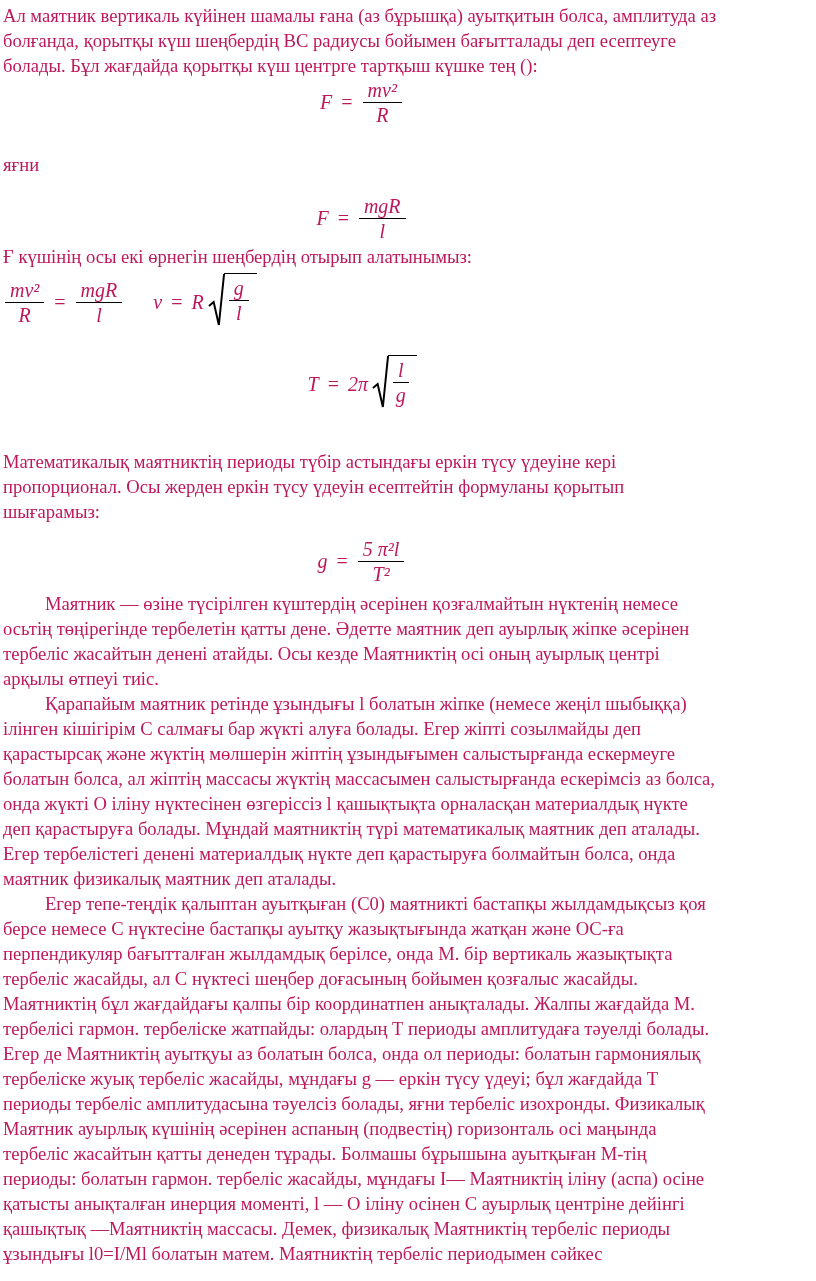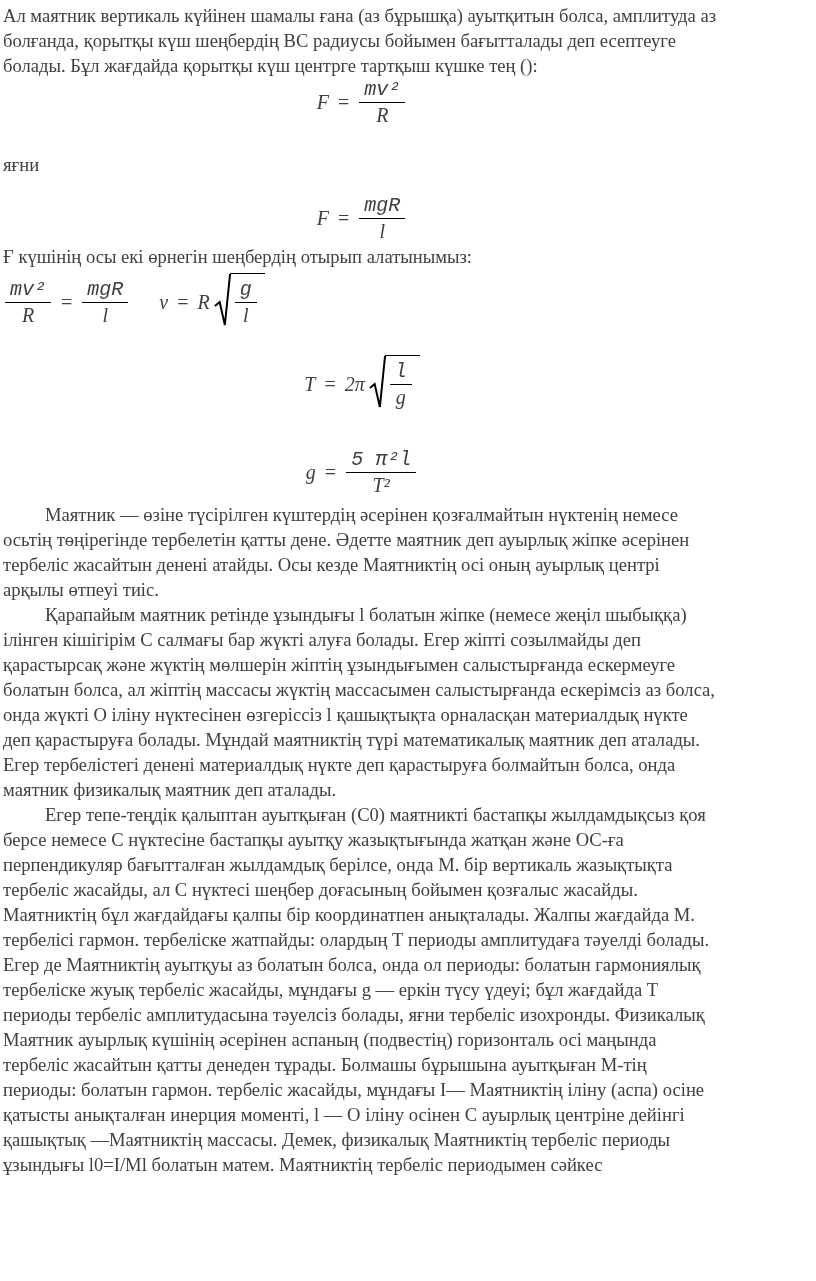--- a/index.html
+++ b/index.html
@@ -8,21 +8,21 @@
     background: #ffffff;
     overflow: hidden;
   }
   .page {
     box-sizing: border-box;
     width: 724px; height: 1281px;
     padding: 3px 4px 18px 3px;
     font-family: "Liberation Serif", serif;
     font-size: 18.6px;
     line-height: 25px;
-    color: #404040;
+    color: #be185d;
     text-align: left;
   }
   .para { margin: 0; }
   .ind { text-indent: 42px; }
 
   
   .fblock { margin: 0; }
   .f1 { text-align: center; margin: 1px 0 1px; }
   .f2 { text-align: center; margin: 18px 0 2px; }
   .f3 { text-align: left;   margin: 4px 0 8px; }
@@ -46,21 +46,20 @@
     align-items: center;
     text-align: center;
     margin: 0 2px;
   }
   .frac .num {
     display: block;
     padding: 0 5px 1px 5px;
     border-bottom: 1.7px solid #000;
     line-height: 22px;
     white-space: nowrap;
-    font-family: Liberation Mono, monospace;
   }
   .frac .den {
     display: block;
     padding-top: 1px;
     line-height: 22px;
     white-space: nowrap;
   }
   .sqrt {
     display: inline-flex;
     align-items: flex-start;
@@ -146,20 +145,21 @@
             <path d="M1 33 L6 29 L11.5 52 L17 1" stroke="#000" fill="none" stroke-width="2" vector-effect="non-scaling-stroke"></path>
           </svg>
           <span class="rbody"><span class="frac">
               <span class="num">l</span>
               <span class="den">g</span>
             </span></span>
         </span>
       </span>
   </div>
 
+  <p class="para">Математикалық маятниктің периоды түбір астындағы еркін түсу үдеуіне кері пропорционал. Осы жерден еркін түсу үдеуін есептейтін формуланы қорытып шығарамыз:</p>
 
   <div class="fblock f5">
     <span class="fm">
         <span class="sym">g</span>
         <span class="feq">=</span>
         <span class="frac">
           <span class="num">5 π²l</span>
           <span class="den">T²</span>
         </span>
       </span>

